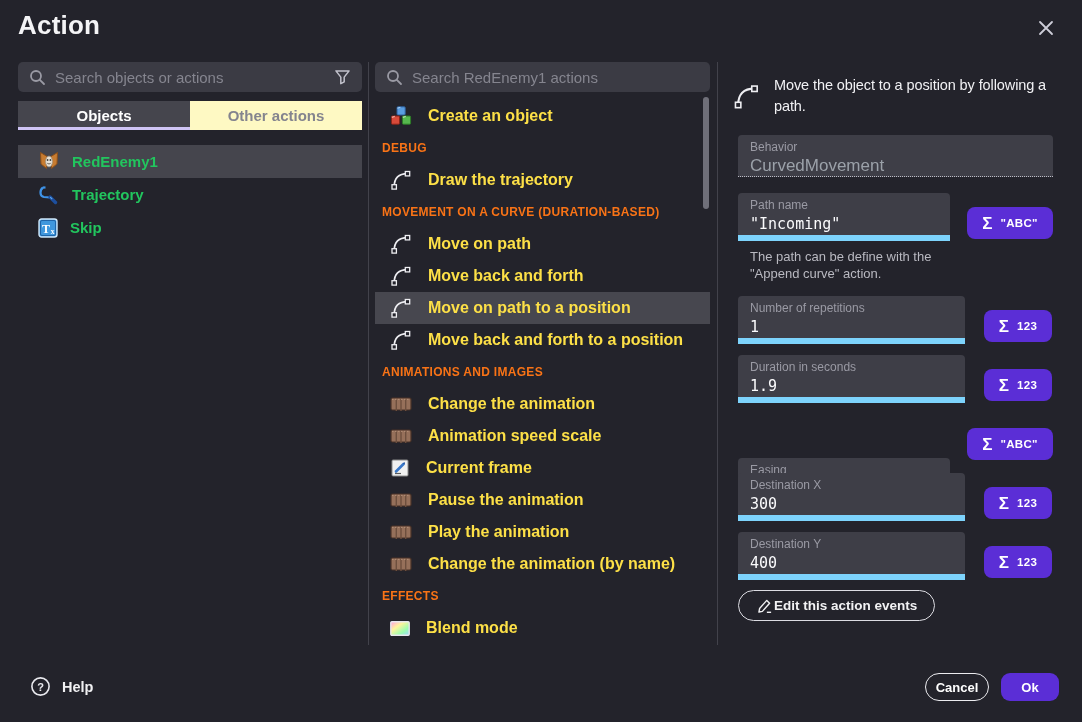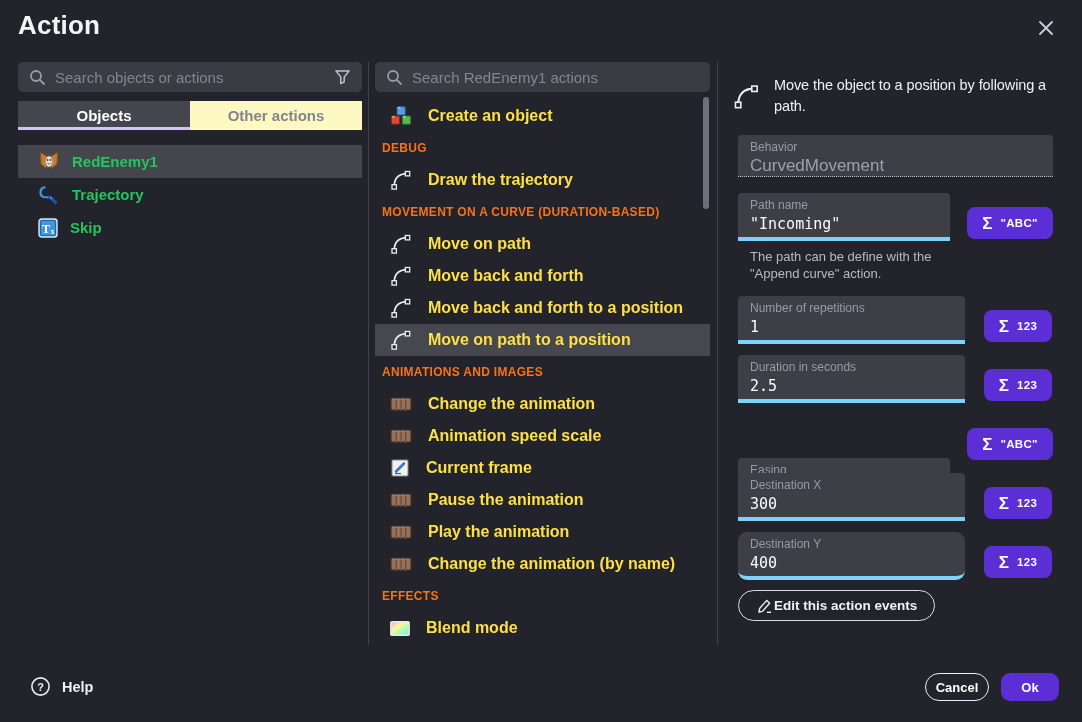--- a/index.html
+++ b/index.html
@@ -82,21 +82,21 @@
 
   
   .desc { position: absolute; left: 4px; top: 13px; display: flex; gap: 14px; }
   .desc-text {
     width: 290px; font-size: 14.5px; font-weight: 400; color: #f1f1f4;
     line-height: 21px; letter-spacing: -0.1px;
   }
   .field {
     position: absolute; left: 9px; background: var(--field_bg, #3e3e47);
     border-radius: 4px 4px 0 0; padding: 5px 12px 0;
-    border-bottom: 4px solid #7dd3fc;
+    border-bottom: 6px solid #7dd3fc;
   }
   .field .flabel { font-size: 12px; color: #9a9aa4; }
   .field .fvalue {
     margin-top: 3px; font-size: 15px; color: #fbfbfd;
     font-family: "DejaVu Sans Mono", monospace; white-space: pre;
   }
   .field.disabled { border-bottom: 1px dotted #bcbcc6; }
   .field.disabled .fvalue {
     font-family: "Liberation Sans", sans-serif; font-size: 17px; color: #9ba1a9; margin-top: 2px;
   }
@@ -260,39 +260,39 @@
         <div class="act-row">
           <span class="icon">
             <svg width="22" height="22" viewBox="0 0 22 22">
               <path d="M4.2 17.8 Q4.2 4.6 17.4 4.6" fill="none" stroke="#eeeef2" stroke-width="1.7"></path>
               <rect x="2" y="15.7" width="4.4" height="4.4" fill="#23232b" stroke="#eeeef2" stroke-width="1.3"></rect>
               <rect x="15.3" y="2.5" width="4.4" height="4.4" fill="#23232b" stroke="#eeeef2" stroke-width="1.3"></rect>
             </svg>
           </span>
           <span class="lbl">Move back and forth</span>
         </div>
-        <div class="act-row">
+        <div class="act-row selected">
           <span class="icon">
             <svg width="22" height="22" viewBox="0 0 22 22">
               <path d="M4.2 17.8 Q4.2 4.6 17.4 4.6" fill="none" stroke="#eeeef2" stroke-width="1.7"></path>
               <rect x="2" y="15.7" width="4.4" height="4.4" fill="#23232b" stroke="#eeeef2" stroke-width="1.3"></rect>
               <rect x="15.3" y="2.5" width="4.4" height="4.4" fill="#23232b" stroke="#eeeef2" stroke-width="1.3"></rect>
             </svg>
           </span>
-          <span class="lbl">Move back and forth to a position</span>
-        </div>
-        <div class="act-row selected">
+          <span class="lbl">Move on path to a position</span>
+        </div>
+        <div class="act-row">
           <span class="icon">
             <svg width="22" height="22" viewBox="0 0 22 22">
               <path d="M4.2 17.8 Q4.2 4.6 17.4 4.6" fill="none" stroke="#eeeef2" stroke-width="1.7"></path>
               <rect x="2" y="15.7" width="4.4" height="4.4" fill="#23232b" stroke="#eeeef2" stroke-width="1.3"></rect>
               <rect x="15.3" y="2.5" width="4.4" height="4.4" fill="#23232b" stroke="#eeeef2" stroke-width="1.3"></rect>
             </svg>
           </span>
-          <span class="lbl">Move on path to a position</span>
+          <span class="lbl">Move back and forth to a position</span>
         </div>
         <div class="cat-row">ANIMATIONS AND IMAGES</div>
         <div class="act-row">
           <span class="icon">
             <svg width="22" height="16" viewBox="0 0 22 16">
               <rect x="1" y="2" width="20" height="12" rx="1.5" fill="#96705a" stroke="#4a3328" stroke-width="1.2"></rect>
               <path d="M6.3 3 V15 M11 3 V15 M15.7 3 V15" stroke="#6d4f3e" stroke-width="1.4"></path>
               <path d="M2 3.4 H20" stroke="#b28e77" stroke-width="1" stroke-dasharray="1.5 1.5"></path>
             </svg>
           </span>
@@ -398,21 +398,21 @@
         <div class="field" style="top: 234px; width: 227px; height: 48px;">
           <div class="flabel">Number of repetitions</div>
           <div class="fvalue">1</div>
         </div>
         <button class="expr-btn" style="top: 248px; left: 255px; width: 68px;">
           <span class="sigma">Σ</span>
           <span class="btxt">123</span>
         </button>
         <div class="field" style="top: 293px; width: 227px; height: 48px;">
           <div class="flabel">Duration in seconds</div>
-          <div class="fvalue">2.5</div>
+          <div class="fvalue">1.9</div>
         </div>
         <button class="expr-btn" style="top: 307px; left: 255px; width: 68px;">
           <span class="sigma">Σ</span>
           <span class="btxt">123</span>
         </button>
         <div class="field" style="top: 352px; width: 212px; height: 48px; margin-top: 44px;">
           <div class="flabel">Easing</div>
           <div class="fvalue">"linear"</div>
         </div>
         <button class="expr-btn" style="top: 366px; left: 238px; width: 86px;">
@@ -420,21 +420,21 @@
           <span class="btxt">"ABC"</span>
         </button>
         <div class="field" style="top: 411px; width: 227px; height: 48px;">
           <div class="flabel">Destination X</div>
           <div class="fvalue">300</div>
         </div>
         <button class="expr-btn" style="top: 425px; left: 255px; width: 68px;">
           <span class="sigma">Σ</span>
           <span class="btxt">123</span>
         </button>
-        <div class="field" style="top: 470px; width: 227px; height: 48px; border-radius: 9px;">
+        <div class="field" style="top: 470px; width: 227px; height: 48px;">
           <div class="flabel">Destination Y</div>
           <div class="fvalue">400</div>
         </div>
         <button class="expr-btn" style="top: 484px; left: 255px; width: 68px;">
           <span class="sigma">Σ</span>
           <span class="btxt">123</span>
         </button>
       </div>
     <button class="edit-btn">
       <span class="icon">

